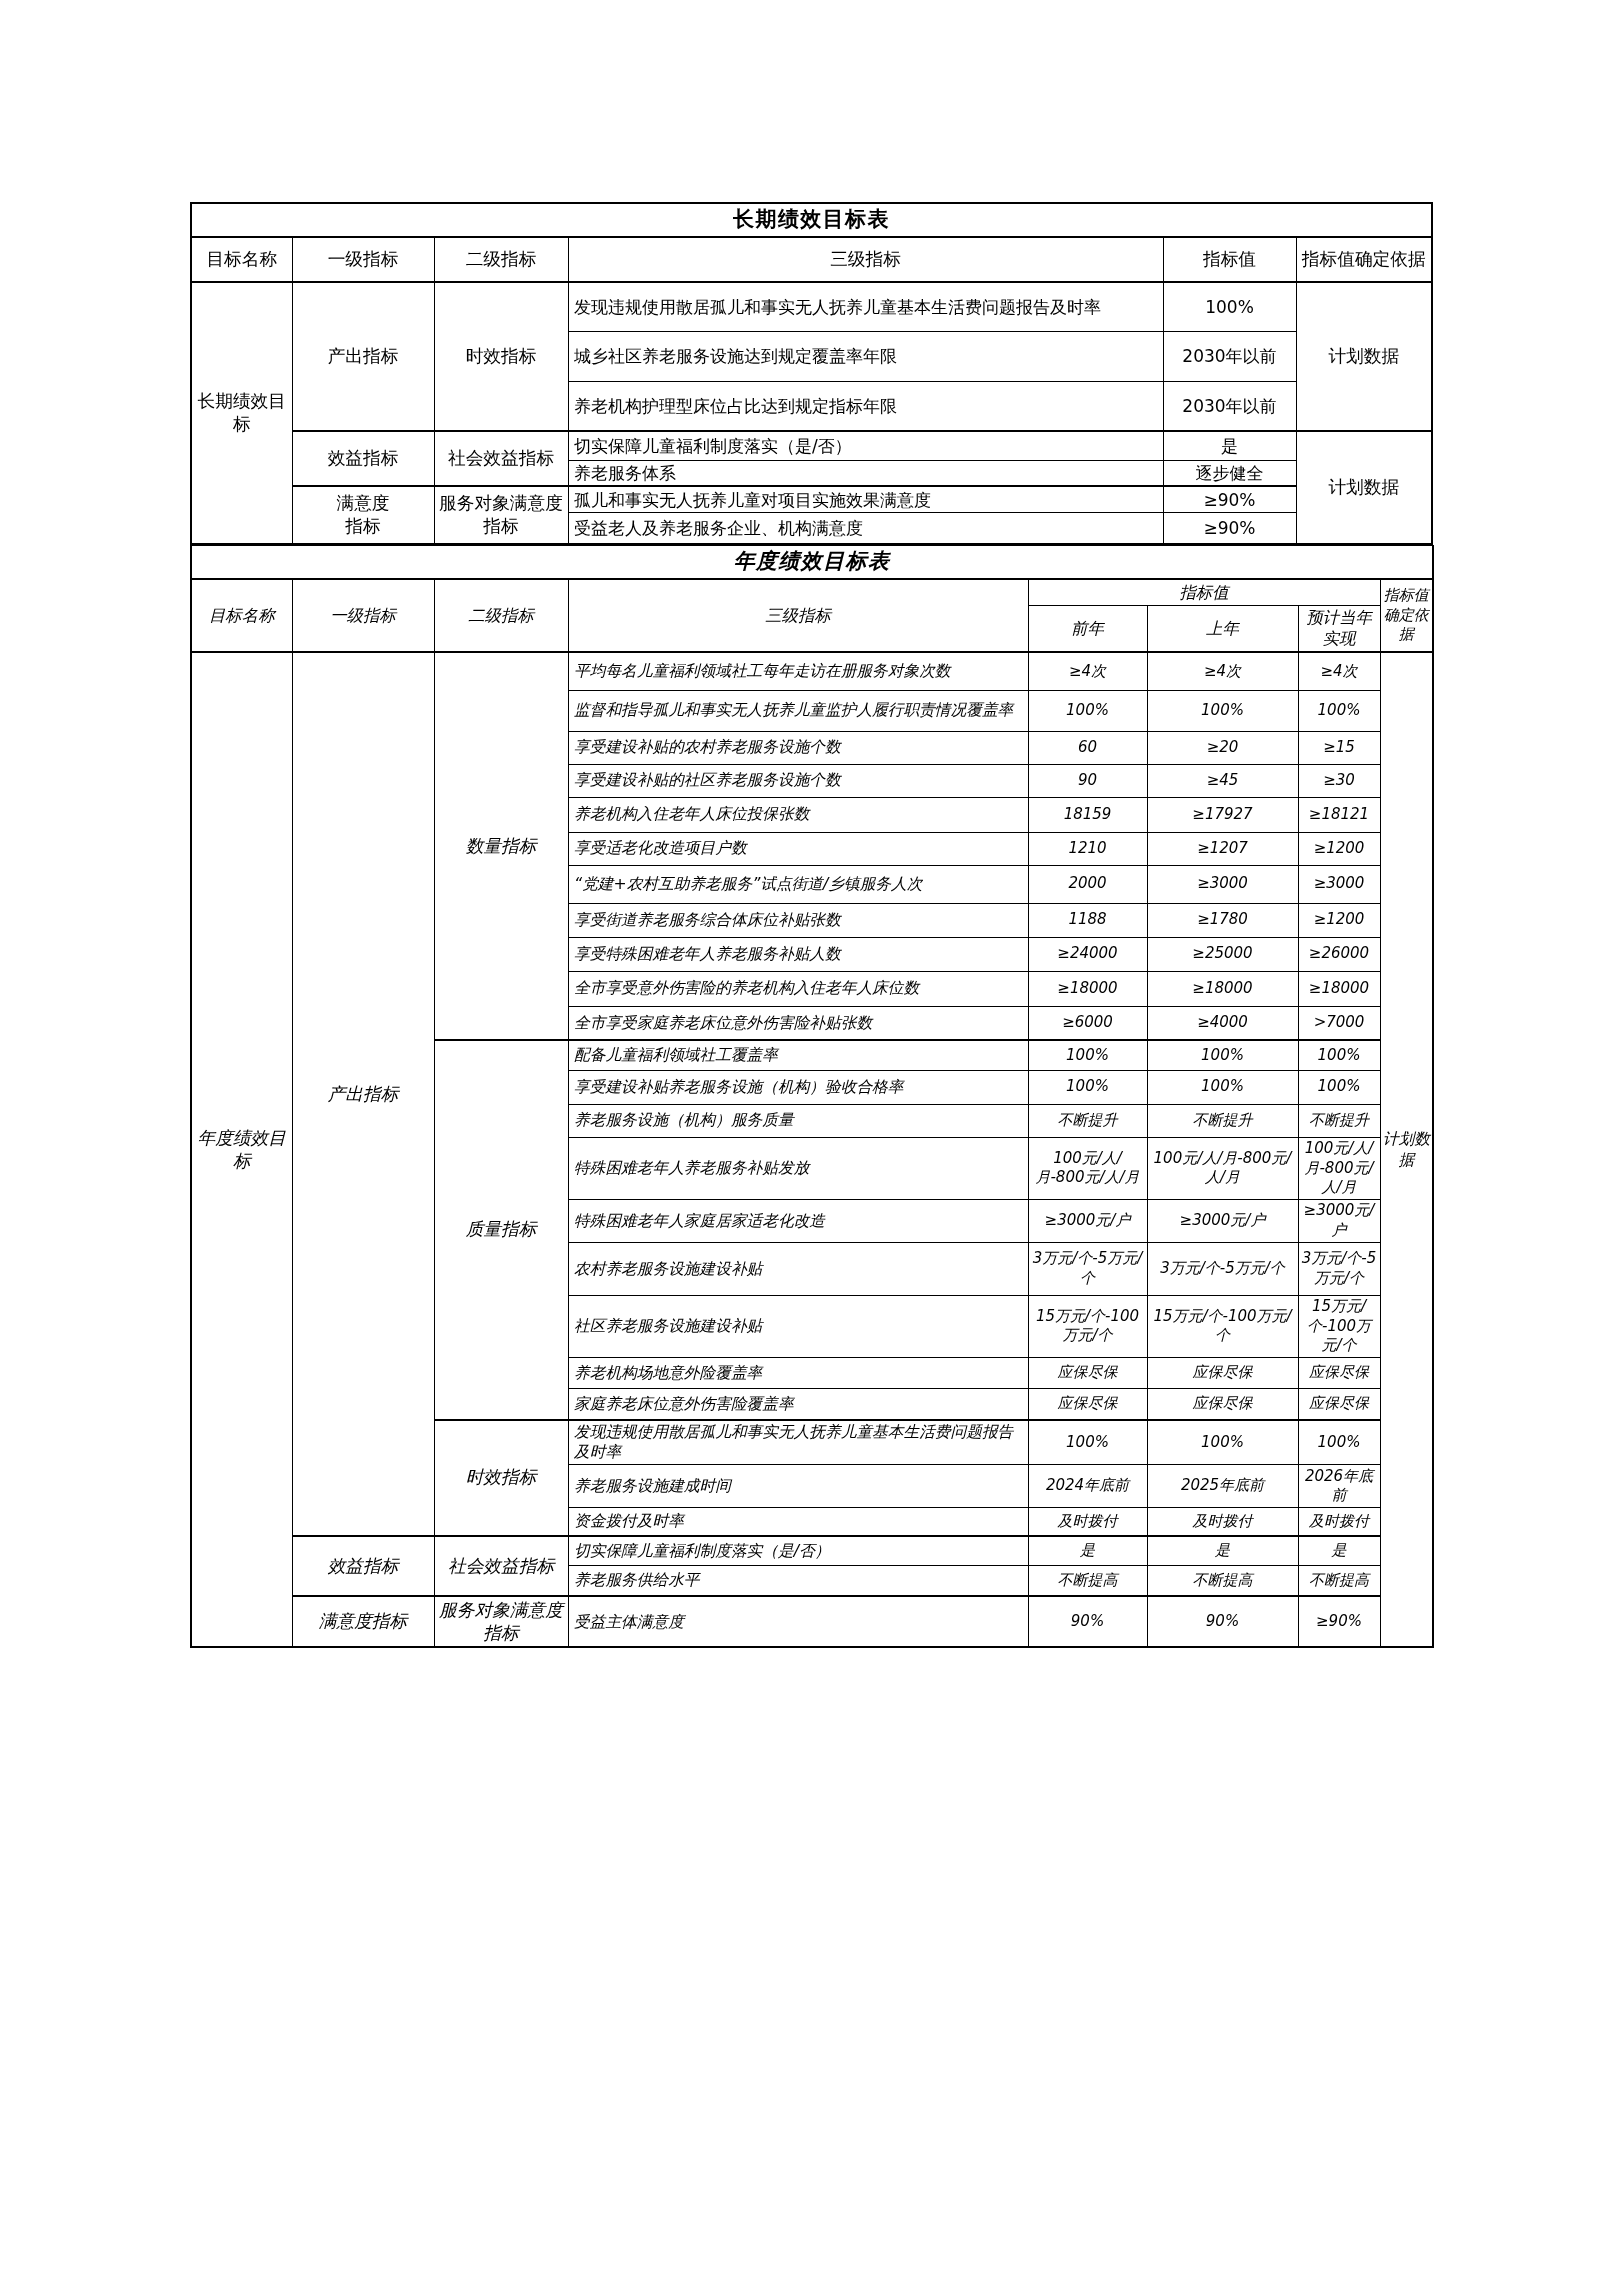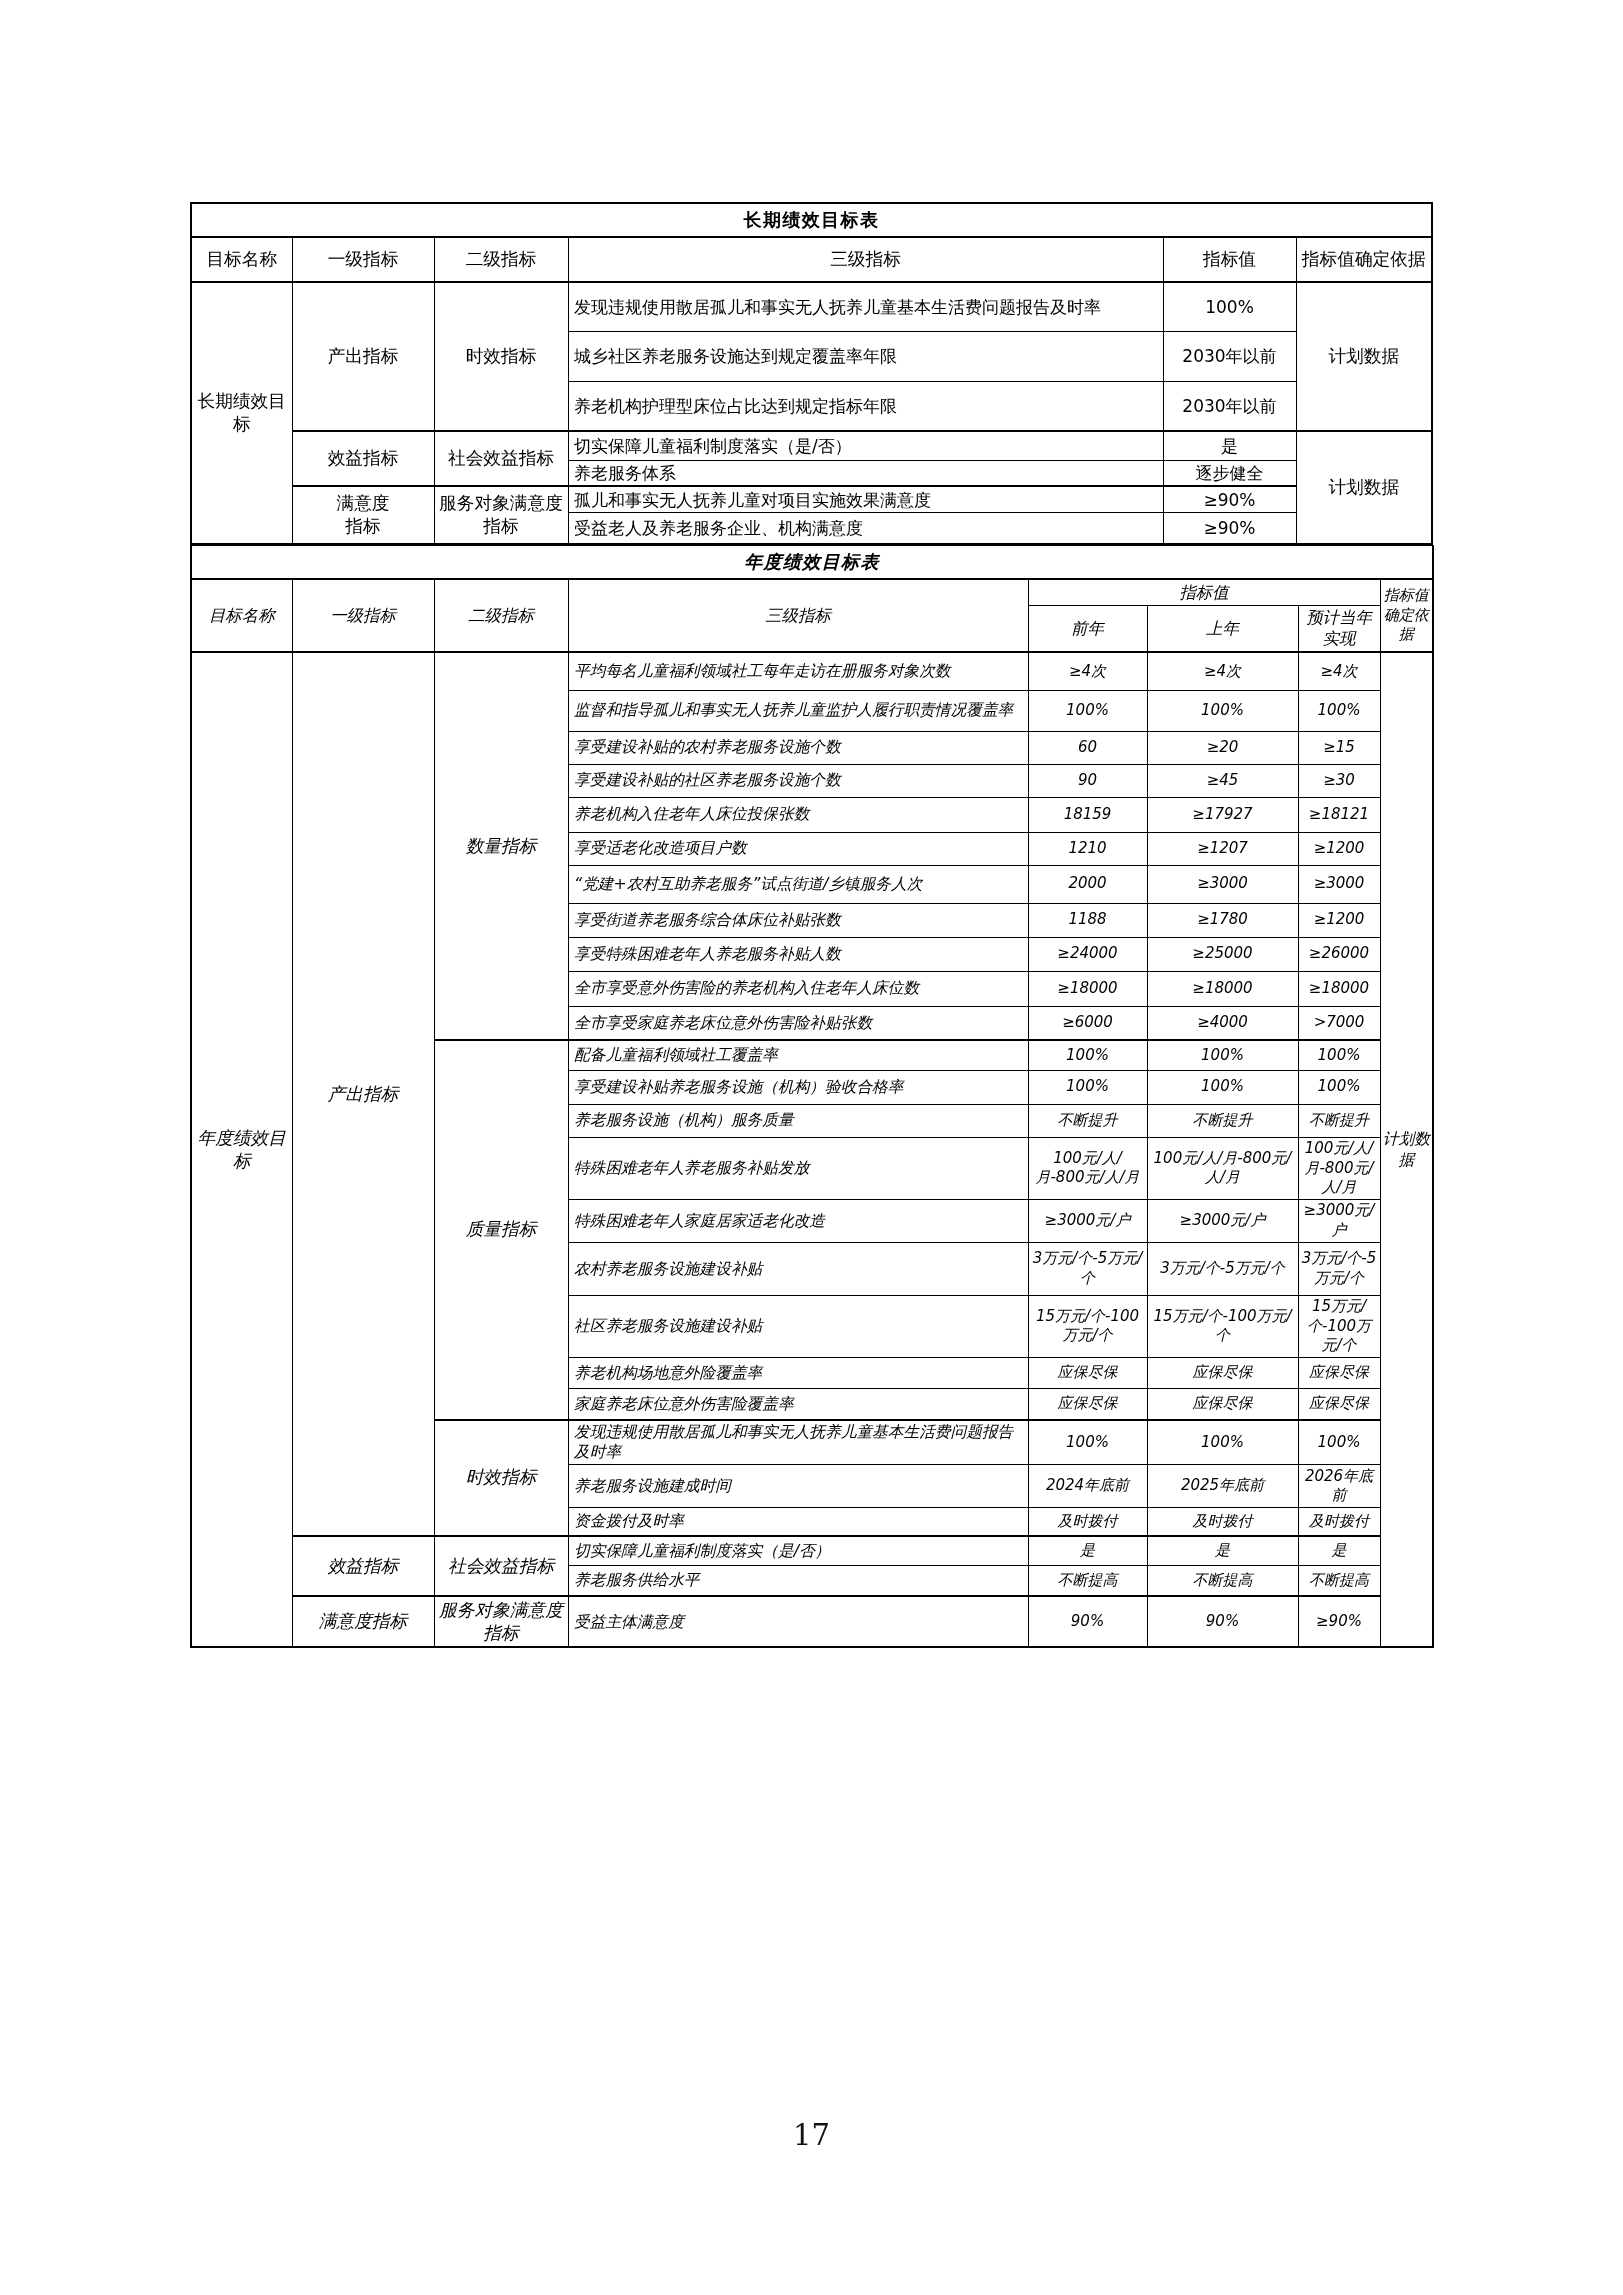--- a/index.html
+++ b/index.html
@@ -2,21 +2,21 @@
 <html style="font-size:11px"><head>
 <meta charset="utf-8">
 <style>
   html,body{margin:0;padding:0;background:#ffffff;}
   .doc{position:relative;width:1623px;height:2295px;background:#ffffff;
        font-family:"DejaVu Sans",sans-serif;color:#000;}
   .tables{position:absolute;left:190px;top:202px;width:1241px;}
   table.perf{border-collapse:collapse;table-layout:fixed;width:1241px;border:2.7px solid #000;}
   .perf td{border:1.4px solid #000;text-align:center;vertical-align:middle;
            font-size:17.7px;line-height:1.3;padding:1.4px 2.7px;overflow:hidden;}
-  .perf .title-cell{font-weight:bold;font-size:18px;border-bottom:2.7px solid #000;letter-spacing:1.4px;}
+  .perf .title-cell{font-weight:bold;font-size:21px;border-bottom:2.7px solid #000;letter-spacing:1.4px;}
   .perf .hdr td{font-size:17.7px;}
   .label{text-align:left !important;padding:1.4px 5.5px !important;}
   .t1 .label{font-size:17px;}
   .t1 .val{font-size:17px;}
   .t2 .label{font-size:15.7px;}
   .t2 .val{font-size:15px;}
   .t2 .hdr td{font-size:16.4px;}
   .pre{white-space:pre-line;}
   .sep td{border-top:2.7px solid #000;margin-left:22px;}
   .hsep td{border-bottom:2.7px solid #000;}
@@ -292,15 +292,14 @@
   <td class="label">受益主体满意度</td>
   <td class="val">90%</td>
   <td class="val">90%</td>
   <td class="val">≥90%</td>
 </tr>
 </tbody>
       </table>
 
 </div>
 
-<div class="pagenum">17</div>
 </div>
 
 
 </body></html>

